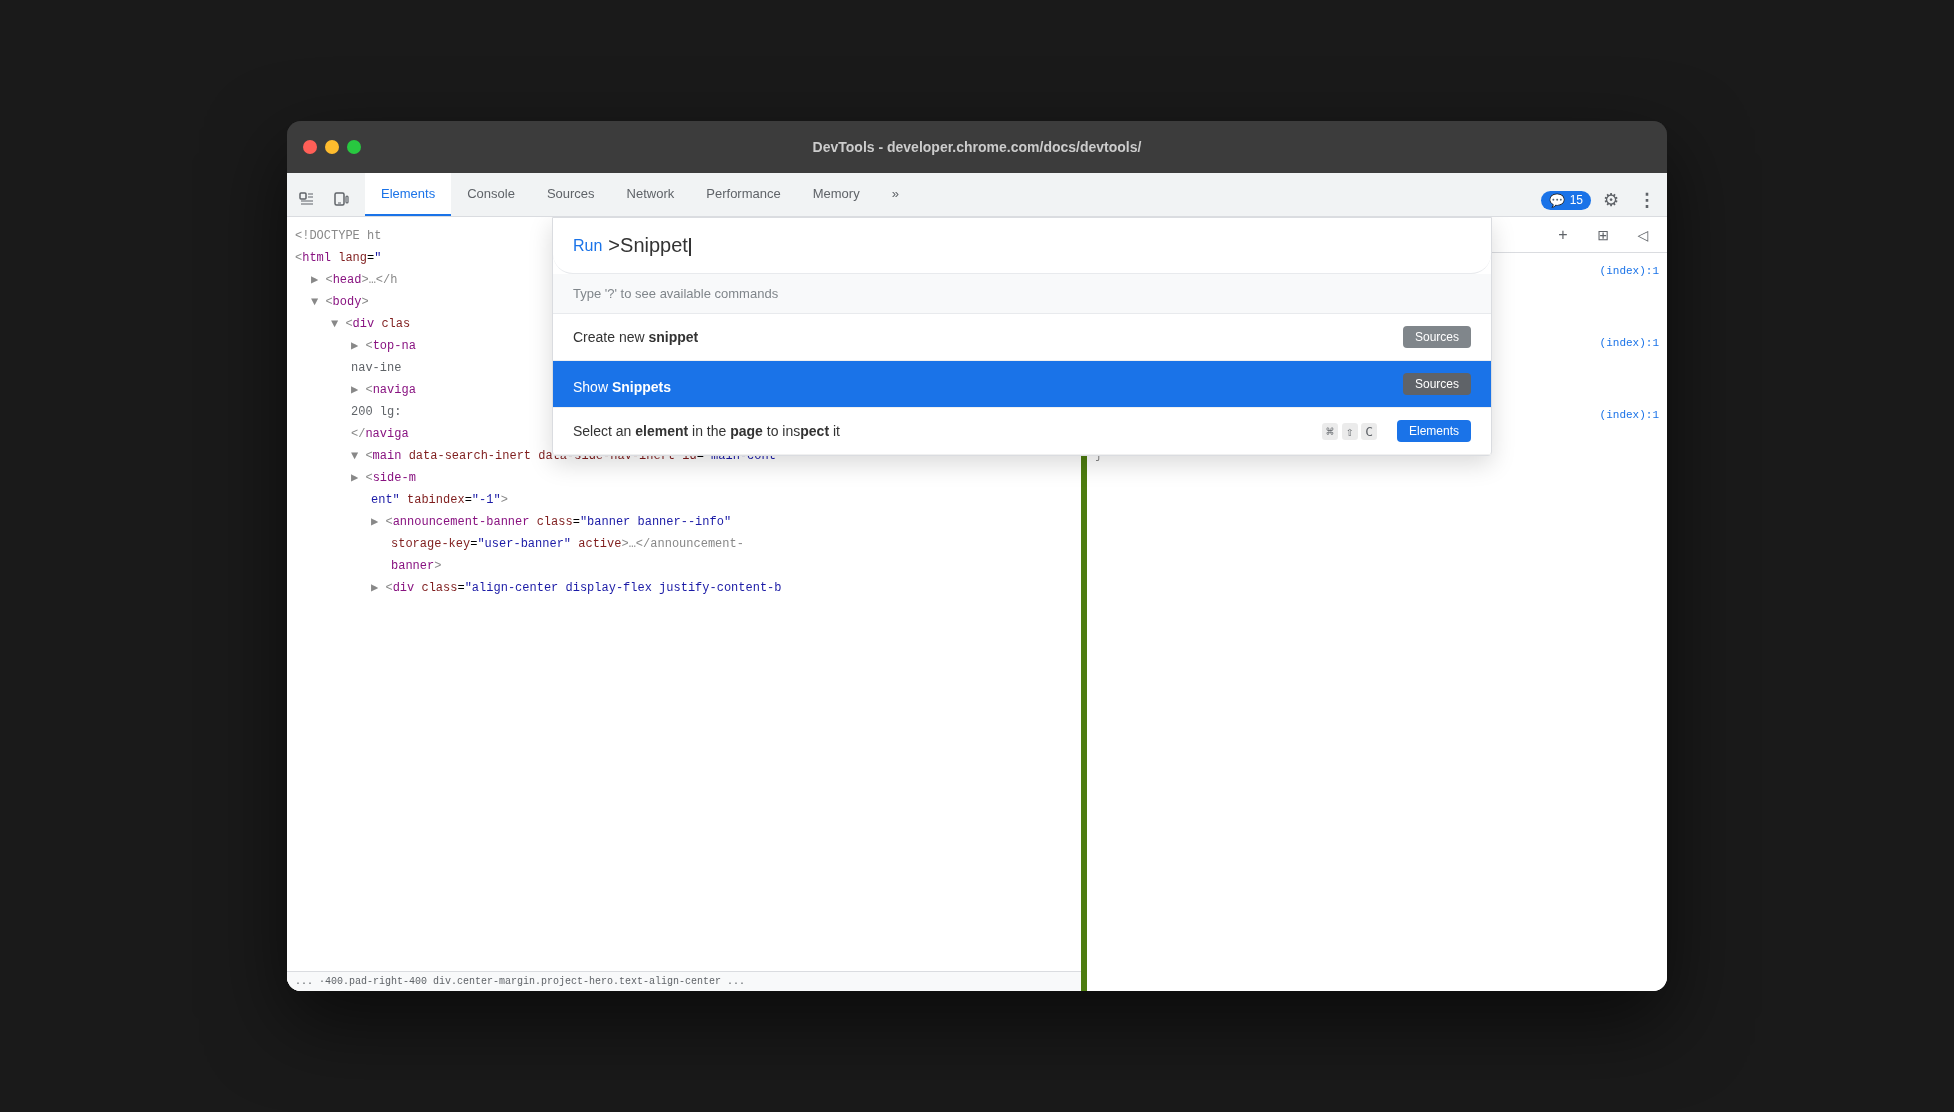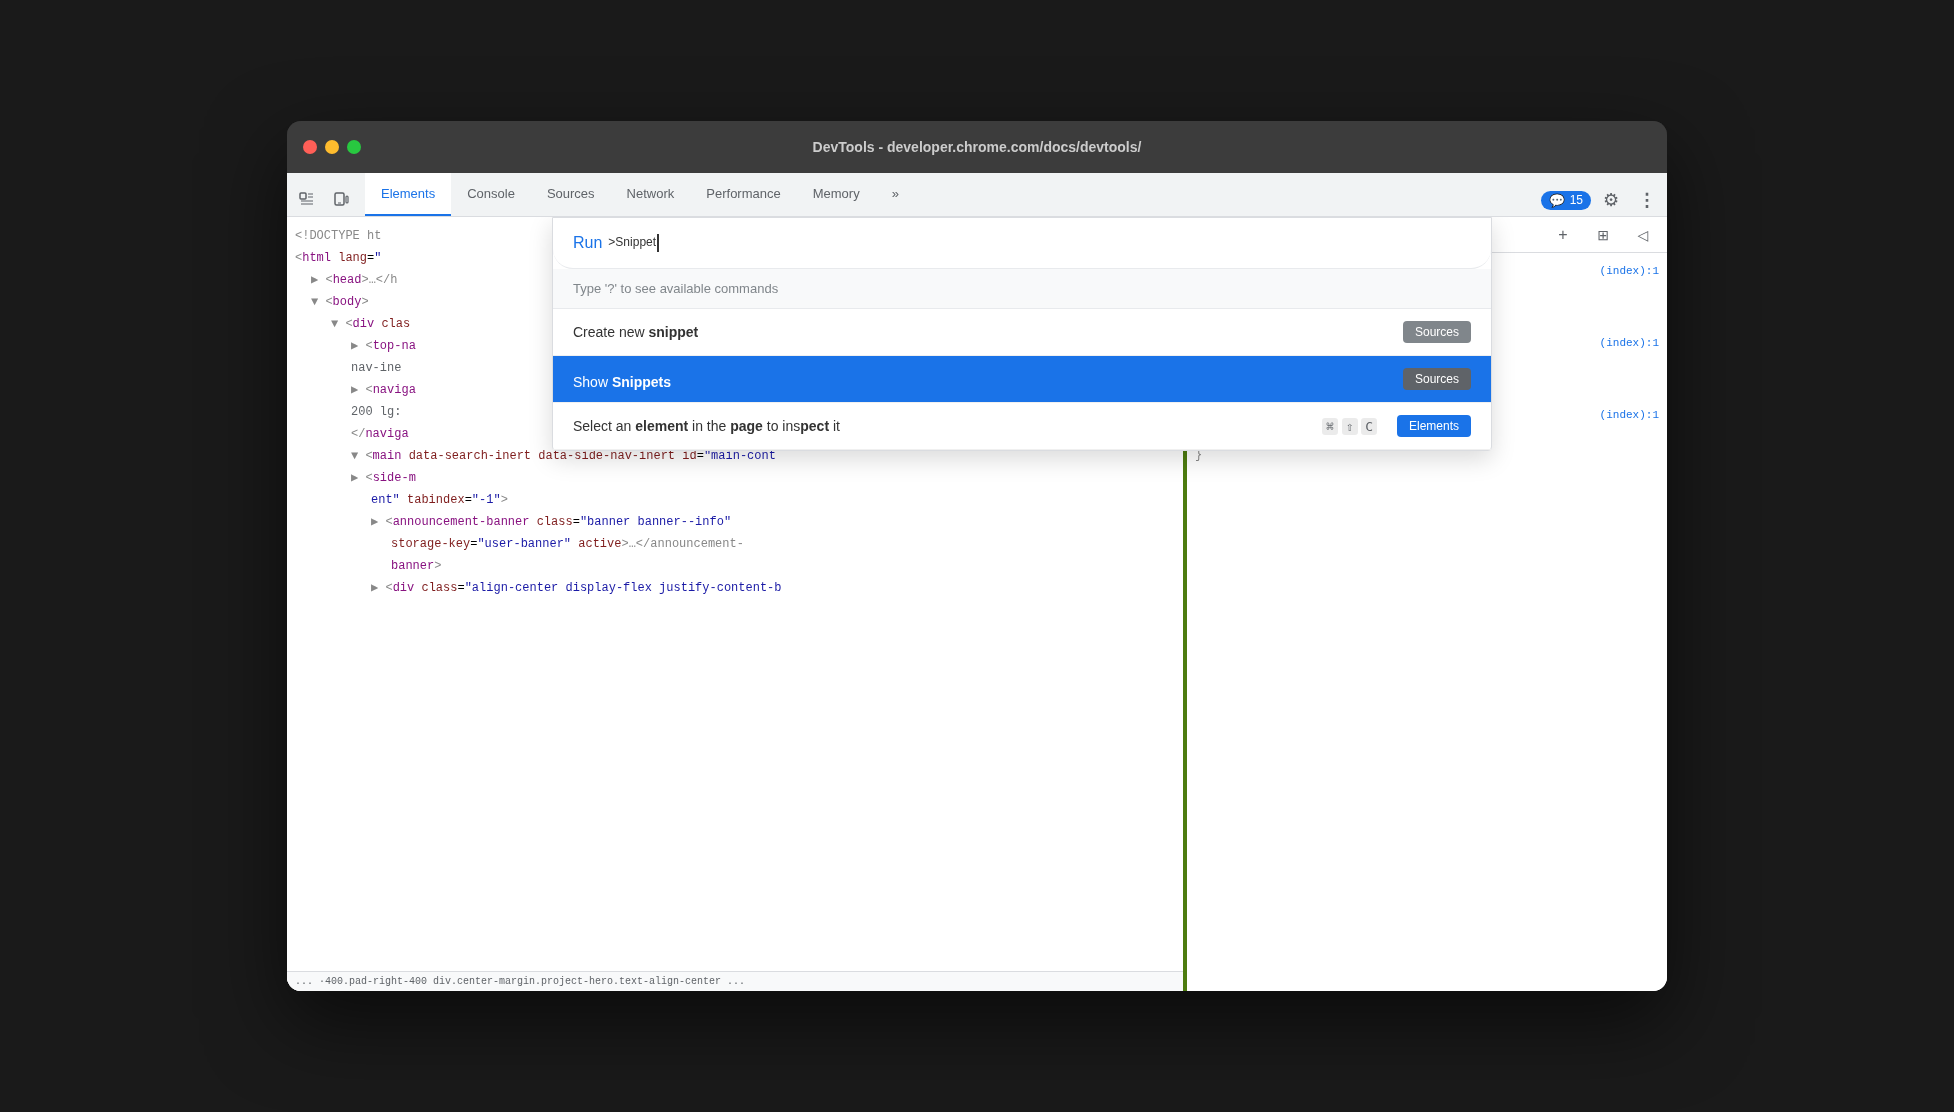--- a/index.html
+++ b/index.html
@@ -152,26 +152,26 @@
     
     .main-content {
       flex: 1;
       display: flex;
       overflow: hidden;
       position: relative;
     }
 
     
     .dom-panel {
-      width: 900px;
+      width: 800px;
       background: white;
       display: flex;
       flex-direction: column;
       overflow: hidden;
-      border-right: 4px solid #4d7c0f;
+      border-right: 6px solid #4d7c0f;
     }
 
     .dom-tree {
       flex: 1;
       overflow: auto;
       padding: 8px 4px;
       font-family: 'Courier New', monospace;
       font-size: 12px;
       line-height: 20px;
     }
@@ -269,21 +269,21 @@
 
     .command-run {
       color: #1a73e8;
       font-weight: 500;
       margin-right: 6px;
       cursor: pointer;
     }
 
     .command-input-text {
       color: #333;
-      font-size: 12px;
+      font-size: 20px;
     }
 
     .command-cursor {
       display: inline-block;
       width: 2px;
       height: 18px;
       background: #333;
       vertical-align: middle;
       margin-left: 1px;
       animation: blink 1s step-end infinite;

